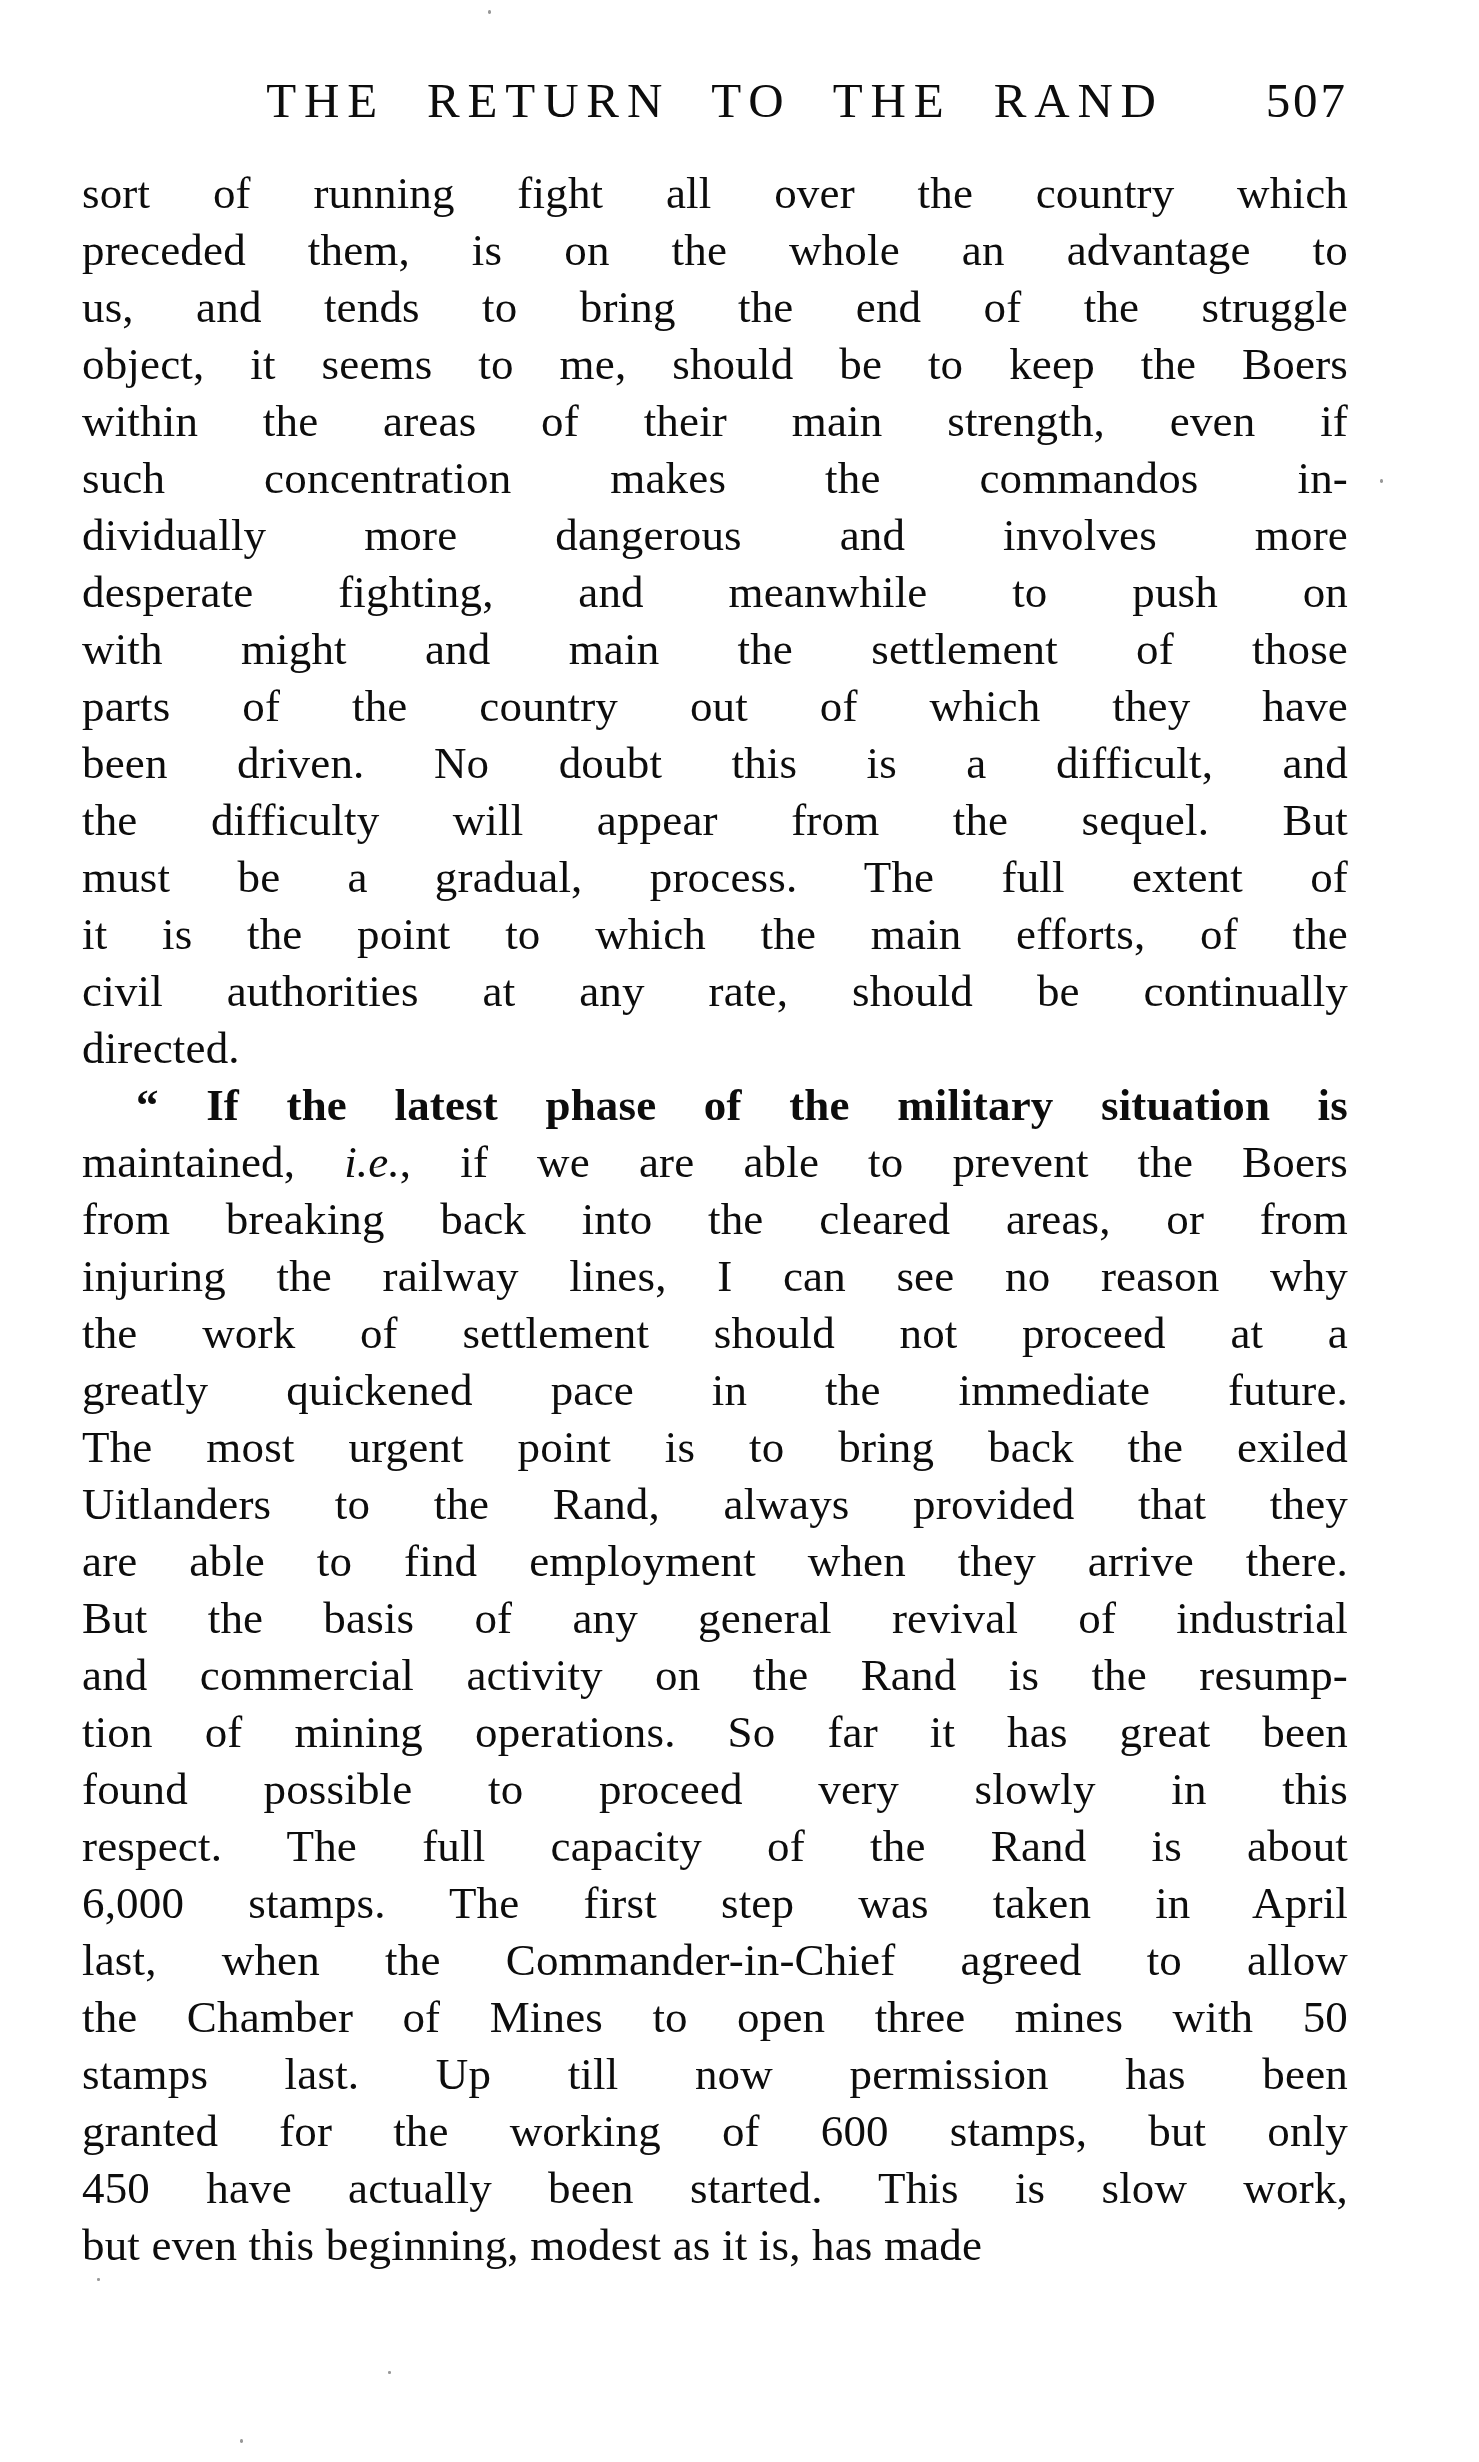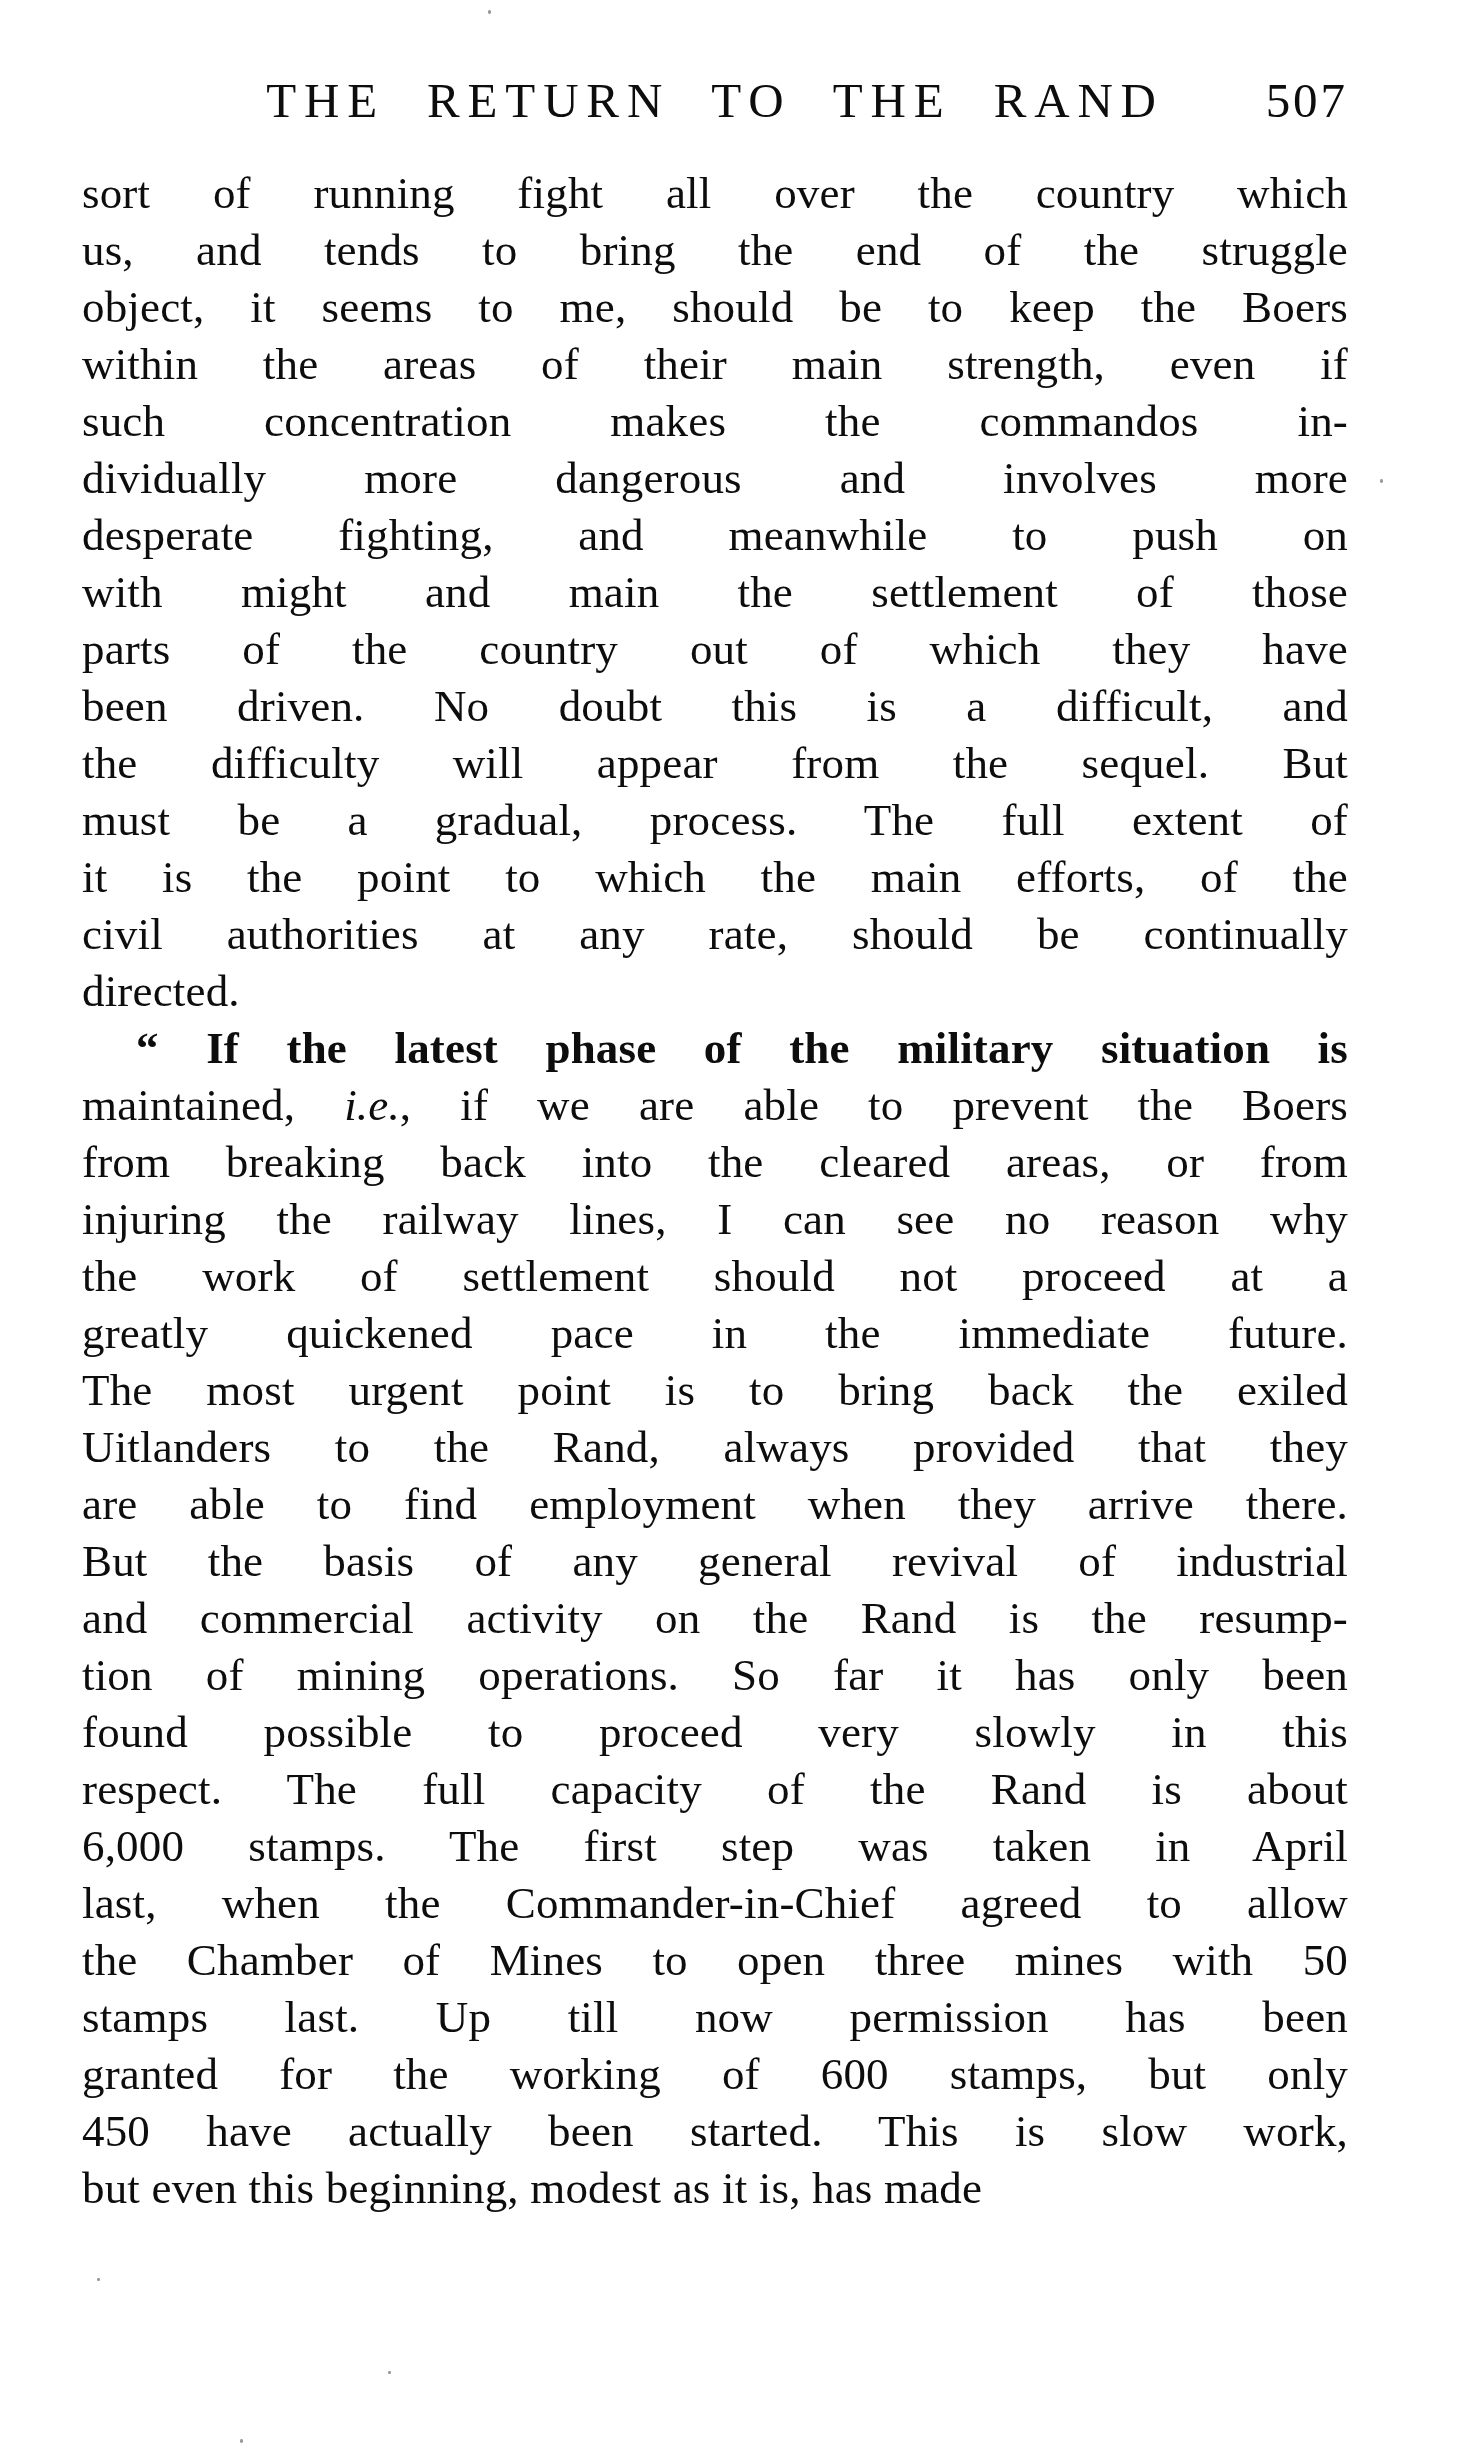--- a/index.html
+++ b/index.html
@@ -79,20 +79,21 @@
 
 <div class="page">
   <div class="content">
     <div class="running-header">
       <span class="header-title">THE RETURN TO THE RAND</span>
       <span class="page-number">507</span>
     </div>
     <div class="body-text">
         <div class="paragraph">
           <div class="line">sort of running fight all over the country which</div>
+          <div class="line">preceded them, is on the whole an advantage to</div>
           <div class="line">us, and tends to bring the end of the struggle</div>
           <div class="line">object, it seems to me, should be to keep the Boers</div>
           <div class="line">within the areas of their main strength, even if</div>
           <div class="line">such concentration makes the commandos in-</div>
           <div class="line">dividually more dangerous and involves more</div>
           <div class="line">desperate fighting, and meanwhile to push on</div>
           <div class="line">with might and main the settlement of those</div>
           <div class="line">parts of the country out of which they have</div>
           <div class="line">been driven. No doubt this is a difficult, and</div>
           <div class="line">the difficulty will appear from the sequel. But</div>
@@ -106,21 +107,21 @@
           <div class="line"><span>maintained, </span><span class="italic">i.e.</span><span>, if we are able to prevent the Boers</span></div>
           <div class="line">from breaking back into the cleared areas, or from</div>
           <div class="line">injuring the railway lines, I can see no reason why</div>
           <div class="line">the work of settlement should not proceed at a</div>
           <div class="line">greatly quickened pace in the immediate future.</div>
           <div class="line">The most urgent point is to bring back the exiled</div>
           <div class="line">Uitlanders to the Rand, always provided that they</div>
           <div class="line">are able to find employment when they arrive there.</div>
           <div class="line">But the basis of any general revival of industrial</div>
           <div class="line">and commercial activity on the Rand is the resump-</div>
-          <div class="line">tion of mining operations. So far it has only been</div>
+          <div class="line">tion of mining operations. So far it has great been</div>
           <div class="line">found possible to proceed very slowly in this</div>
           <div class="line">respect. The full capacity of the Rand is about</div>
           <div class="line">6,000 stamps. The first step was taken in April</div>
           <div class="line">last, when the Commander-in-Chief agreed to allow</div>
           <div class="line">the Chamber of Mines to open three mines with 50</div>
           <div class="line">stamps last. Up till now permission has been</div>
           <div class="line">granted for the working of 600 stamps, but only</div>
           <div class="line">450 have actually been started. This is slow work,</div>
           <div class="line last">but even this beginning, modest as it is, has made</div>
         </div>

